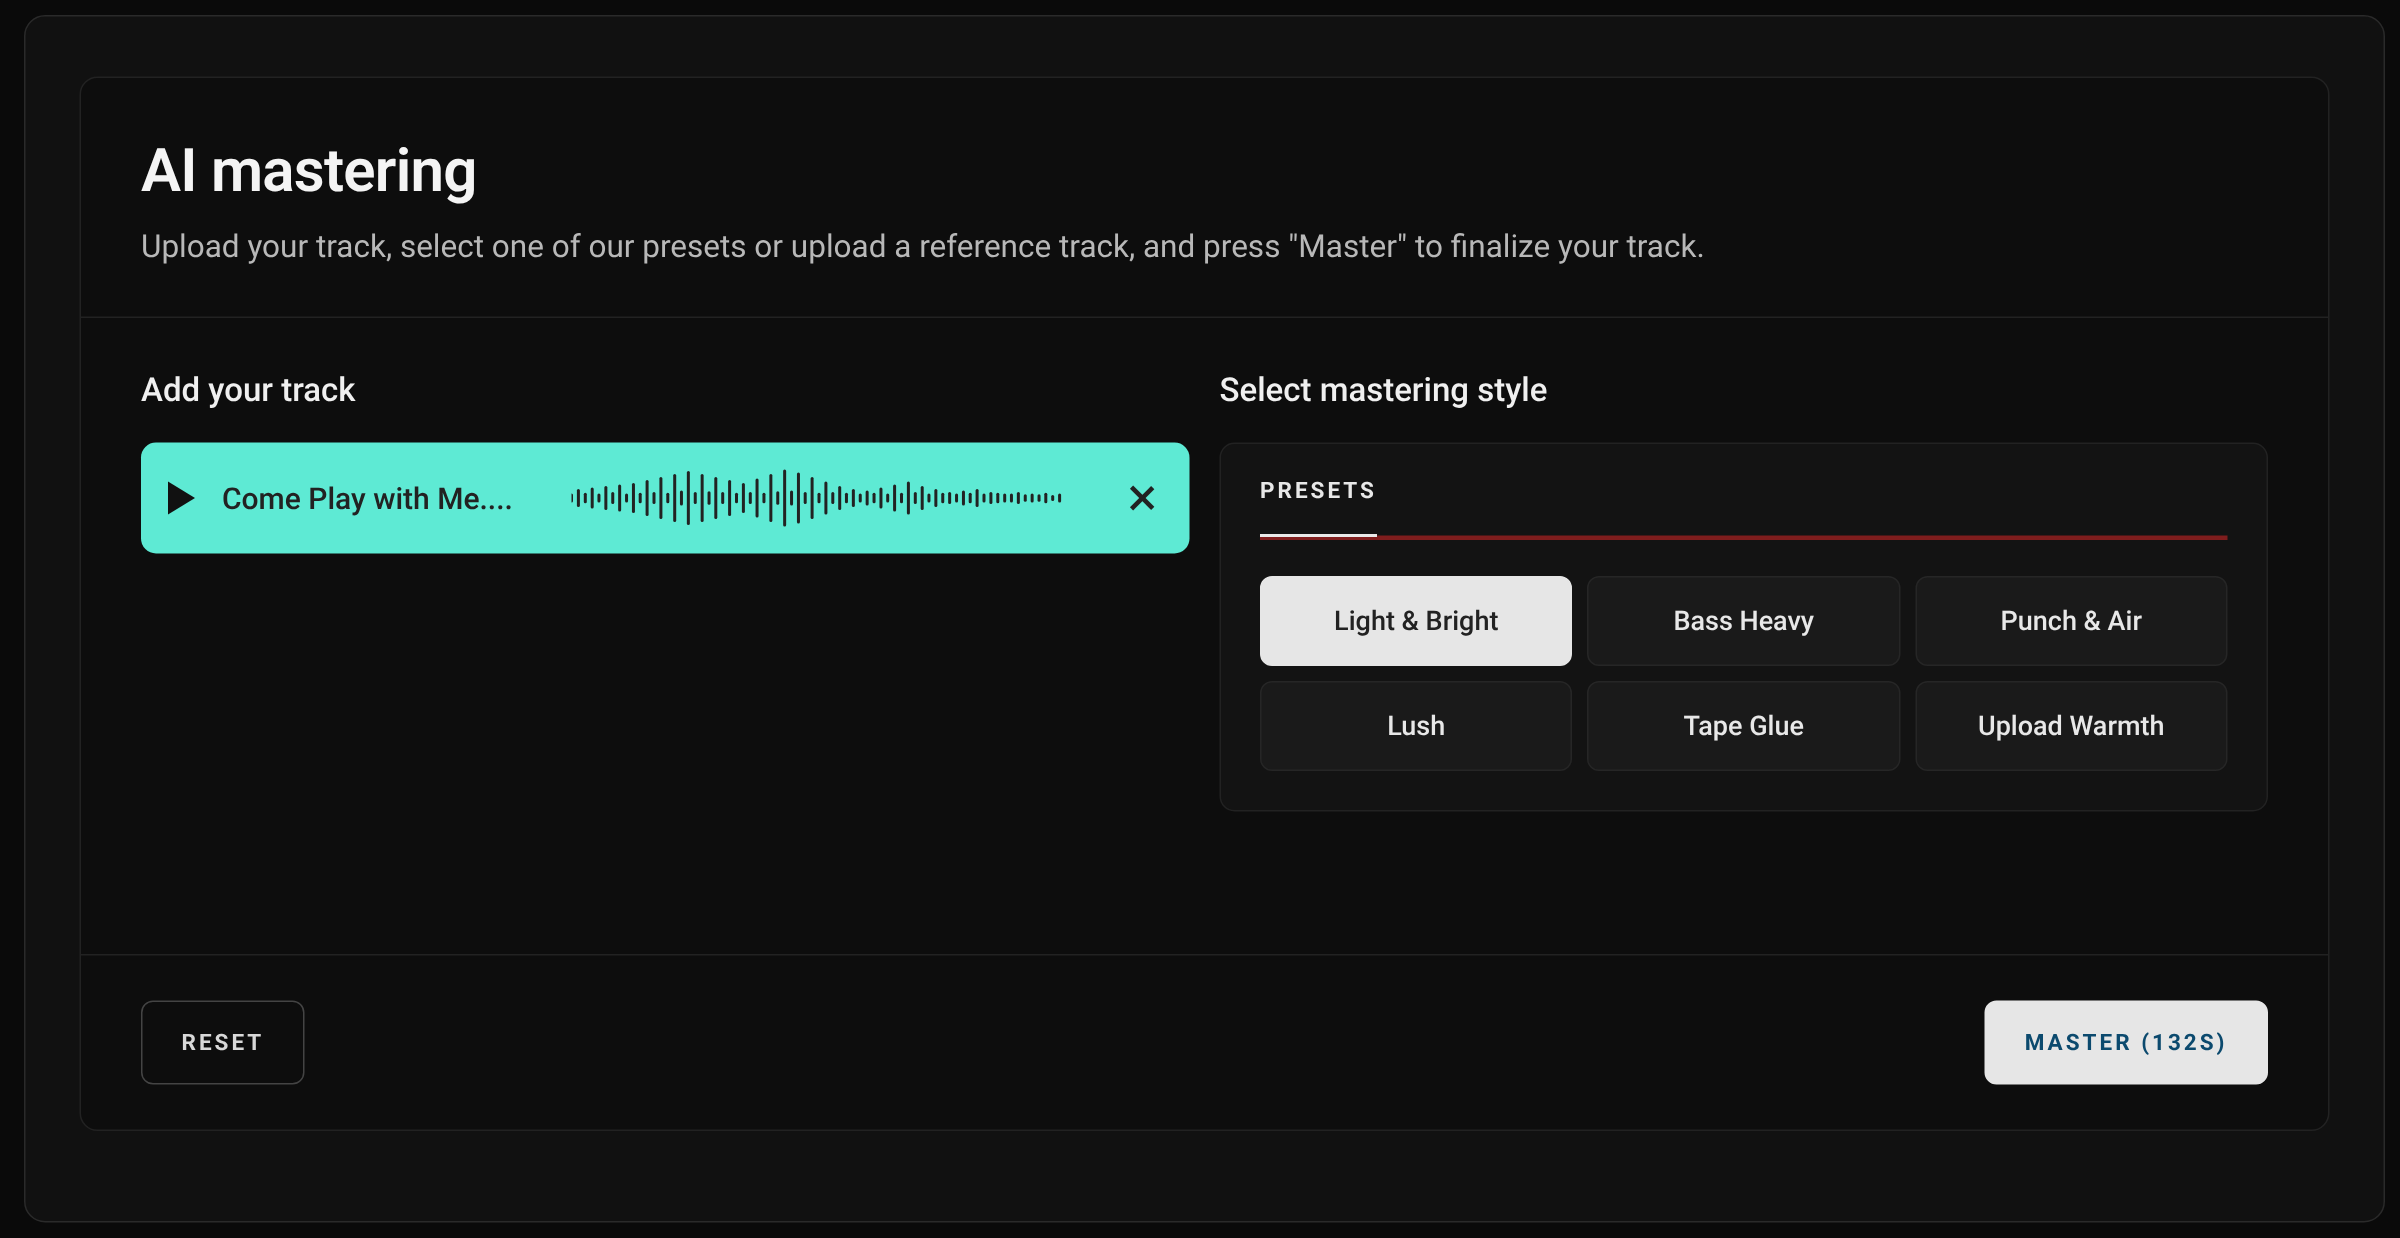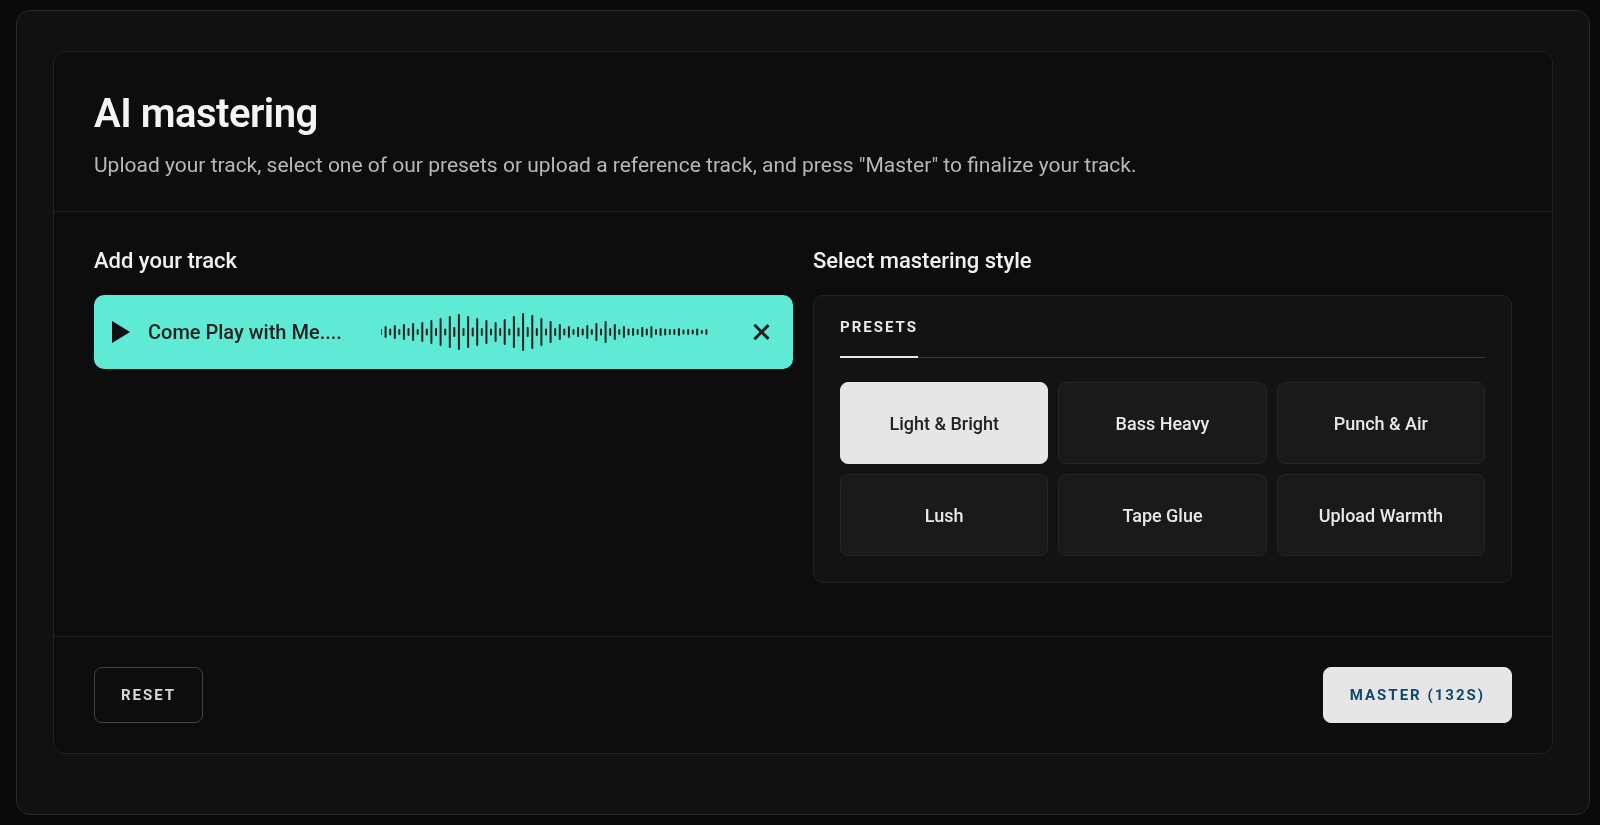--- a/index.html
+++ b/index.html
@@ -123,21 +123,21 @@
 
   .style-panel {
     background: #131313;
     border: 1px solid #222;
     border-radius: 10px;
     padding: 0 26px 26px 26px;
   }
   .tabs {
     display: flex;
     gap: 12px;
-    border-bottom: 1px solid #7f1d1d;
+    border-bottom: 3px solid #7f1d1d;
   }
   .tab {
     padding: 22px 0 20px 0;
     font-size: 15px;
     font-weight: 700;
     letter-spacing: 2px;
     color: #7a7a7a;
     cursor: pointer;
     border-bottom: 2px solid transparent;
     margin-bottom: -1px;
@@ -149,21 +149,21 @@
   .preset-grid {
     display: grid;
     grid-template-columns: repeat(3, 1fr);
     gap: 10px;
     margin-top: 24px;
   }
   .preset {
     background: #1a1a1a;
     border: 1px solid #262626;
     border-radius: 8px;
-    height: 82px;
+    height: 60px;
     display: flex;
     align-items: center;
     justify-content: center;
     font-size: 18px;
     font-weight: 500;
     color: #e8e8e8;
     cursor: pointer;
   }
   .preset.selected {
     background: #e6e6e6;

